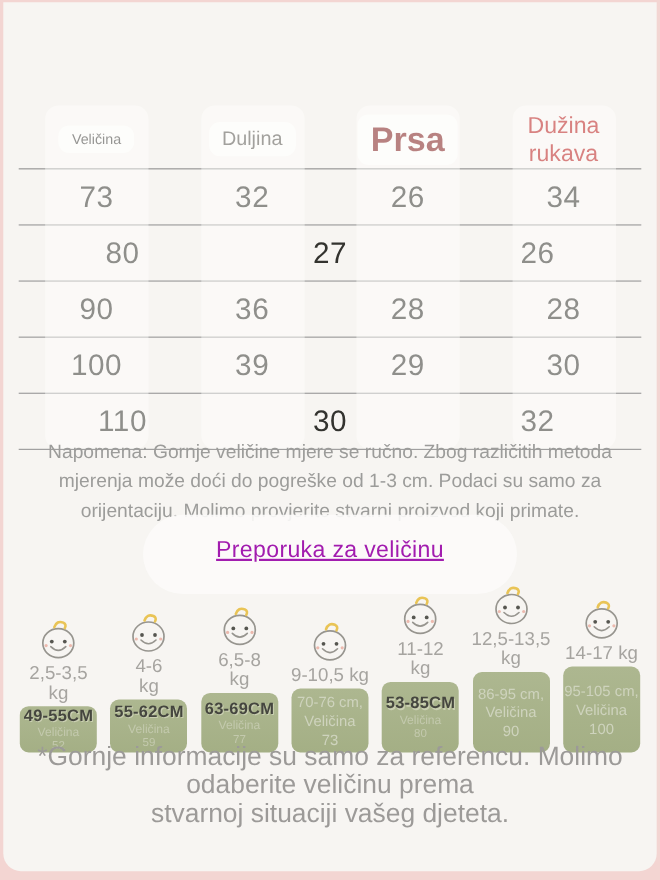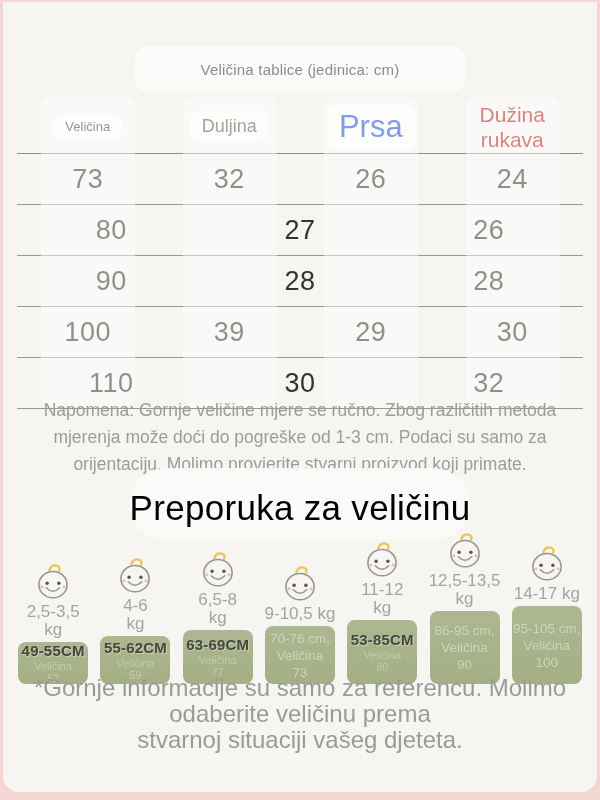--- a/index.html
+++ b/index.html
@@ -34,21 +34,21 @@
   .trow.data { height:50px; }
   .tcell {
     flex:1 1 0; display:flex; align-items:center; justify-content:center;
     text-align:center;
   }
   .hplate {
     background:rgba(253,252,250,.85); border-radius:10px; padding:5px 12px;
   }
   .h-velicina { font-size:13px; color:#3f3f3d; }
   .h-duljina  { font-size:18px; color:#56544f; }
-  .h-prsa     { font-size:31px; color:#1d4ed8; font-weight:400; }
+  .h-prsa     { font-size:31px; color:#7f1d1d; font-weight:700; }
   .h-rukava   { font-size:21px; color:#b91c1c; max-width:104px; line-height:25px; }
   .num { font-size:27px; color:#33332f; font-weight:500; letter-spacing:.5px; }
   .band {
     position:absolute; top:-4px; height:312px; width:94px;
     background:rgba(255,255,252,.45); border-radius:12px; pointer-events:none;
   }
 
   
   .note {
     position:absolute; left:30px; top:395px; width:534px;
@@ -56,21 +56,21 @@
     text-align:center; white-space:pre-line;
   }
 
   
   .reco-blob {
     position:absolute; left:127px; top:466px; width:340px; height:72px;
     background:rgba(252,251,249,.9); border-radius:36px;
   }
   .reco-title {
     position:absolute; left:0; top:486px; width:100%;
-    text-align:center; font-size:35px; color:#000000; letter-spacing:.3px;
+    text-align:center; font-size:21px; color:#a21caf; letter-spacing:.3px;text-decoration:underline;
   }
 
   
   .reco {
     position:absolute; left:13px; right:13px; bottom:108px;
     display:flex; gap:8px; align-items:flex-end;
   }
   .col {
     flex:1 1 0; min-width:0;
     display:flex; flex-direction:column; align-items:center; justify-content:flex-end;
@@ -117,23 +117,20 @@
       <circle cx="28.5" cy="24.5" r="1.9" fill="#565650"></circle>
       <path d="M14.5 29.5 Q 22 37 29.5 29.5" fill="none" stroke="#97958f" stroke-width="1.6" stroke-linecap="round"></path>
       <circle cx="9.8" cy="28.5" r="1.6" fill="#ecb9ae"></circle>
       <circle cx="34.2" cy="28.5" r="1.6" fill="#ecb9ae"></circle>
     </g>
   </defs>
 </svg>
 
 <div class="page">
 
-  <div class="title-plate">
-    <div class="t">Veličina tablice (jedinica: cm)</div>
-  </div>
 
   <div class="size-table">
     <div class="band" style="left:24px"></div>
     <div class="band" style="left:166px"></div>
     <div class="band" style="left:307px"></div>
     <div class="band" style="left:449px"></div>
 
     <div class="trow head">
       <div class="tcell">
           <span class="hplate h-velicina">Veličina</span>
@@ -146,29 +143,30 @@
         </div>
       <div class="tcell">
           <span class="h-rukava">Dužina rukava</span>
         </div>
     </div>
 
     <div class="trow data">
       <div class="tcell num">73</div>
       <div class="tcell num">32</div>
       <div class="tcell num">26</div>
-      <div class="tcell num">24</div>
+      <div class="tcell num">34</div>
     </div>
     <div class="trow data">
       <div class="tcell num">80</div>
       <div class="tcell num">27</div>
       <div class="tcell num">26</div>
     </div>
     <div class="trow data">
       <div class="tcell num">90</div>
+      <div class="tcell num">36</div>
       <div class="tcell num">28</div>
       <div class="tcell num">28</div>
     </div>
     <div class="trow data">
       <div class="tcell num">100</div>
       <div class="tcell num">39</div>
       <div class="tcell num">29</div>
       <div class="tcell num">30</div>
     </div>
     <div class="trow data">

